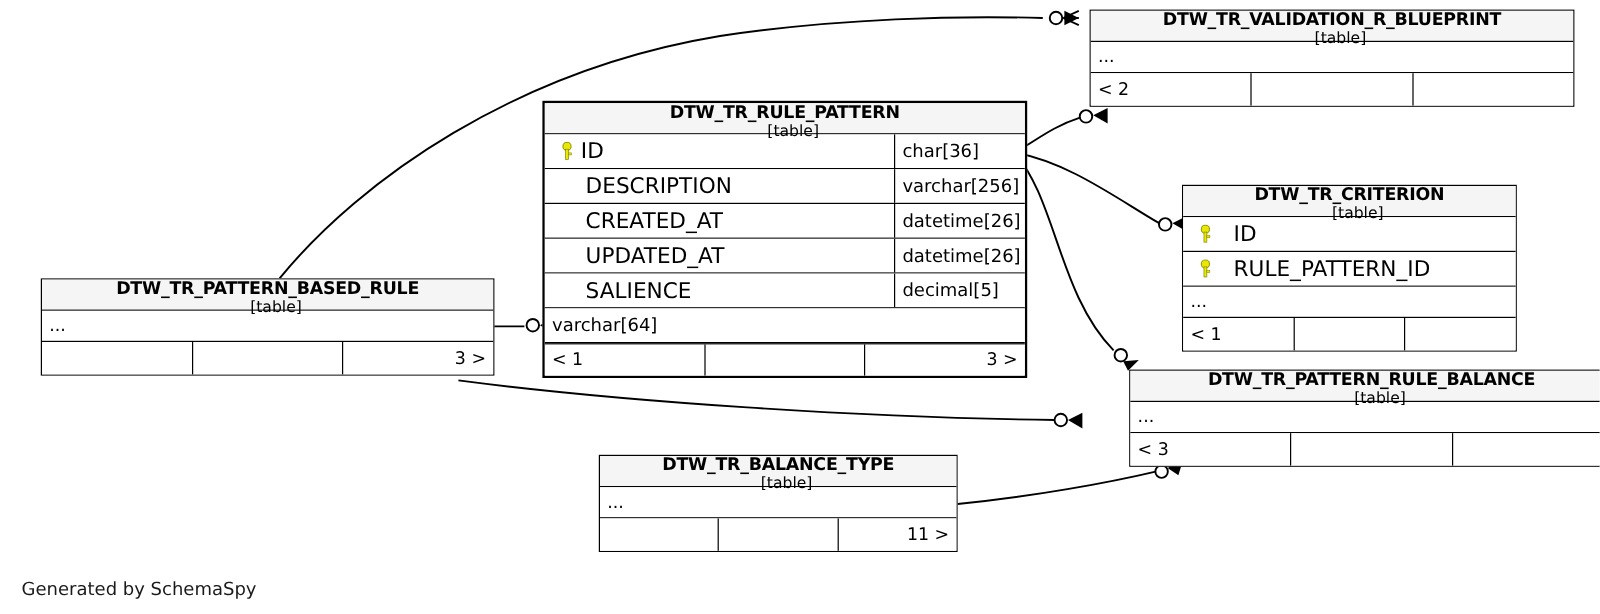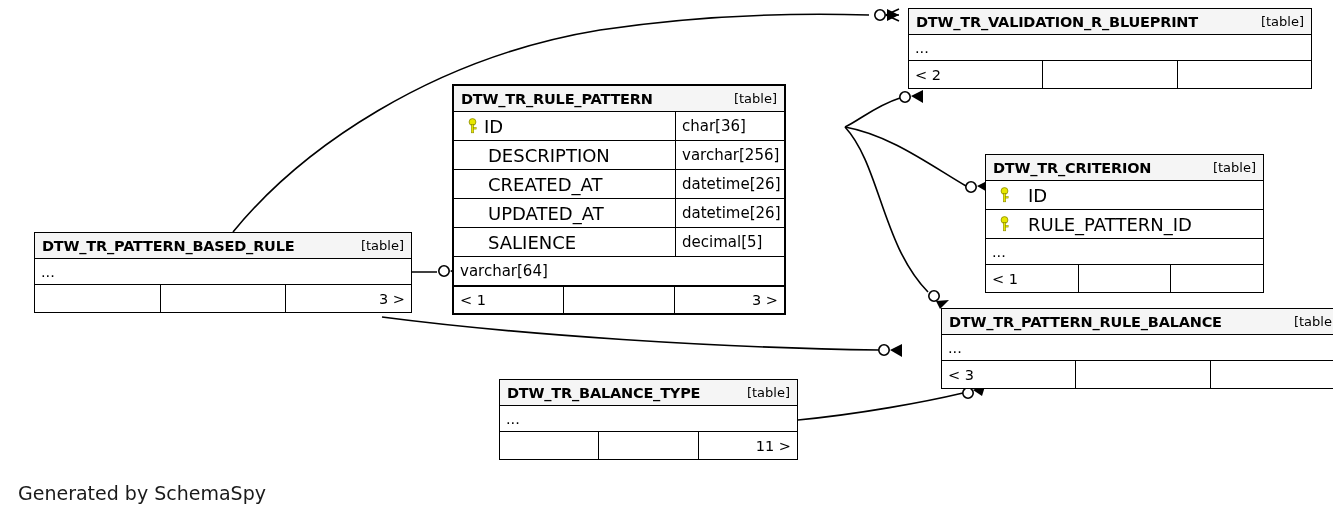--- a/index.html
+++ b/index.html
@@ -24,20 +24,21 @@
   }
   .table-box.thin{border-width:1px;}
 
   .tbl-header{
     display:flex;align-items:center;justify-content:space-between;
     background:#f5f5f5;
     border-bottom:1px solid #000;
     box-sizing:border-box;
     padding:0 7px;
     height:26px;
+    flex-direction:column;
   }
   .tbl-name{
     font-weight:bold;
     font-size:14.5px;
     color:#000;
     letter-spacing:-0.2px;
     white-space:nowrap;
   }
   .tbl-tag{
     font-size:13px;
@@ -103,21 +104,21 @@
     padding:0 6px;
     white-space:nowrap;
   }
   .foot-cell:last-child{border-right:none;}
   .foot-cell.left{justify-content:flex-start;}
   .foot-cell.right{justify-content:flex-end;}
 
   .credit{
     position:absolute;
     left:18px;top:482px;
-    font-size:19px;
+    font-size:15px;
     color:#1a1a1a;
     white-space:nowrap;
     z-index:3;
   }
   .key-ico{display:block;}
 </style>
 </head>
 <body>
 
 <div id="canvas">
@@ -158,21 +159,21 @@
       <path d="M 450,271 L 461,265 L 461,278 Z" fill="#000"></path>
 
       <circle cx="884" cy="350" r="5.2" fill="#ffffff" stroke="#000" stroke-width="1.6"></circle>
       <path d="M 890,350 L 902,344 L 902,357 Z" fill="#000"></path>
 
       <circle cx="968" cy="393" r="5.2" fill="#ffffff" stroke="#000" stroke-width="1.6"></circle>
       <path d="M 973,390 L 986,383 L 982,396 Z" fill="#000"></path>
     </g>
   </svg>
 
-  <div class="table-box" id="tbl-rule_pattern" style="left:452px;top:84px;width:334px;">
+  <div class="table-box" id="tbl-rule_pattern" style="left:452px;top:84px;width:404px;">
     <div class="tbl-header">
       <span class="tbl-name">DTW_TR_RULE_PATTERN</span>
       <span class="tbl-tag">[table]</span>
     </div>
 
     <div class="col-row">
       <div class="col-main">
         <span class="keyslot">
           <svg class="key-ico" width="11" height="16" viewBox="0 0 11 16">
             <circle cx="5.5" cy="4" r="3.4" fill="#e8e800" stroke="#8a8a00" stroke-width="0.8"></circle>

